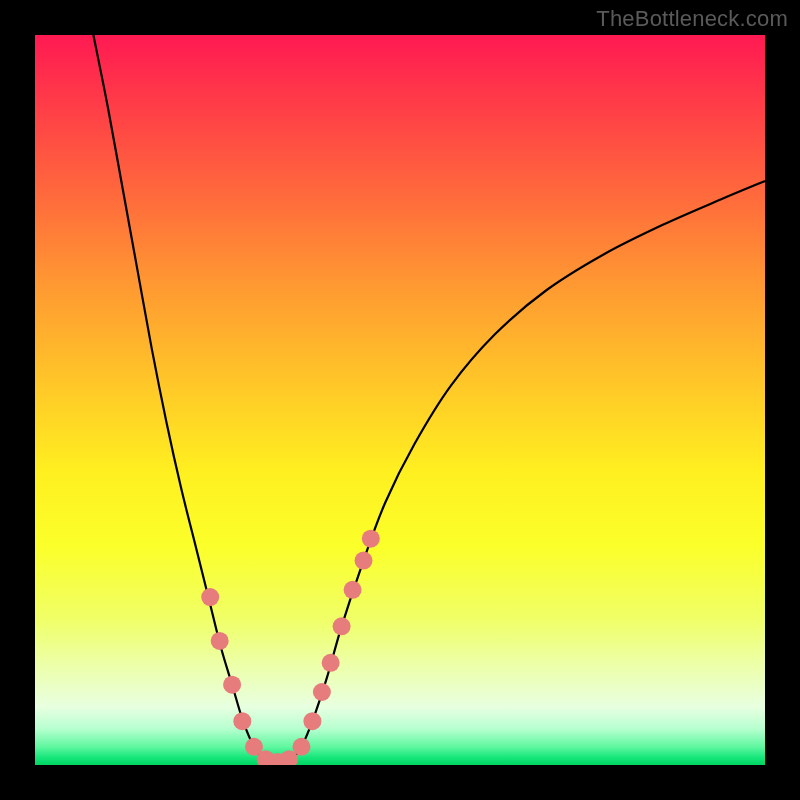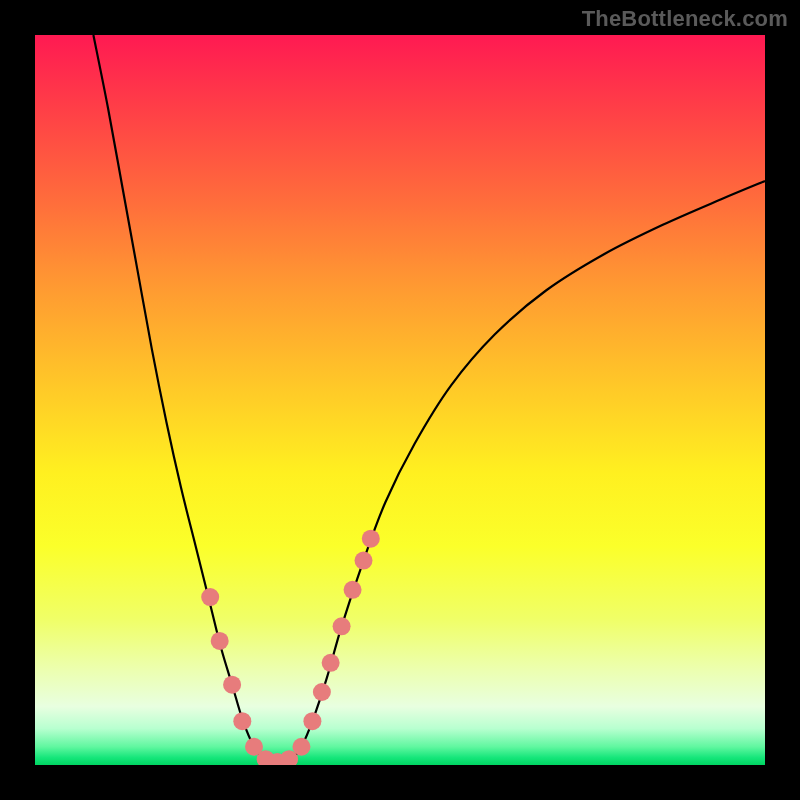--- a/index.html
+++ b/index.html
@@ -46,21 +46,21 @@
       #15e67a 99%,
       #00d562 100%
     );
   }
   .watermark {
     position: absolute;
     top: 6px;
     right: 12px;
     color: #5a5a5a;
     font-size: 22px;
-    font-weight: 700;
+    font-weight: 400;
     letter-spacing: 0.2px;
     user-select: none;
   }
   svg.curves {
     position: absolute;
     left: 0; top: 0;
     width: 730px;
     height: 730px;
     overflow: visible;
   }

